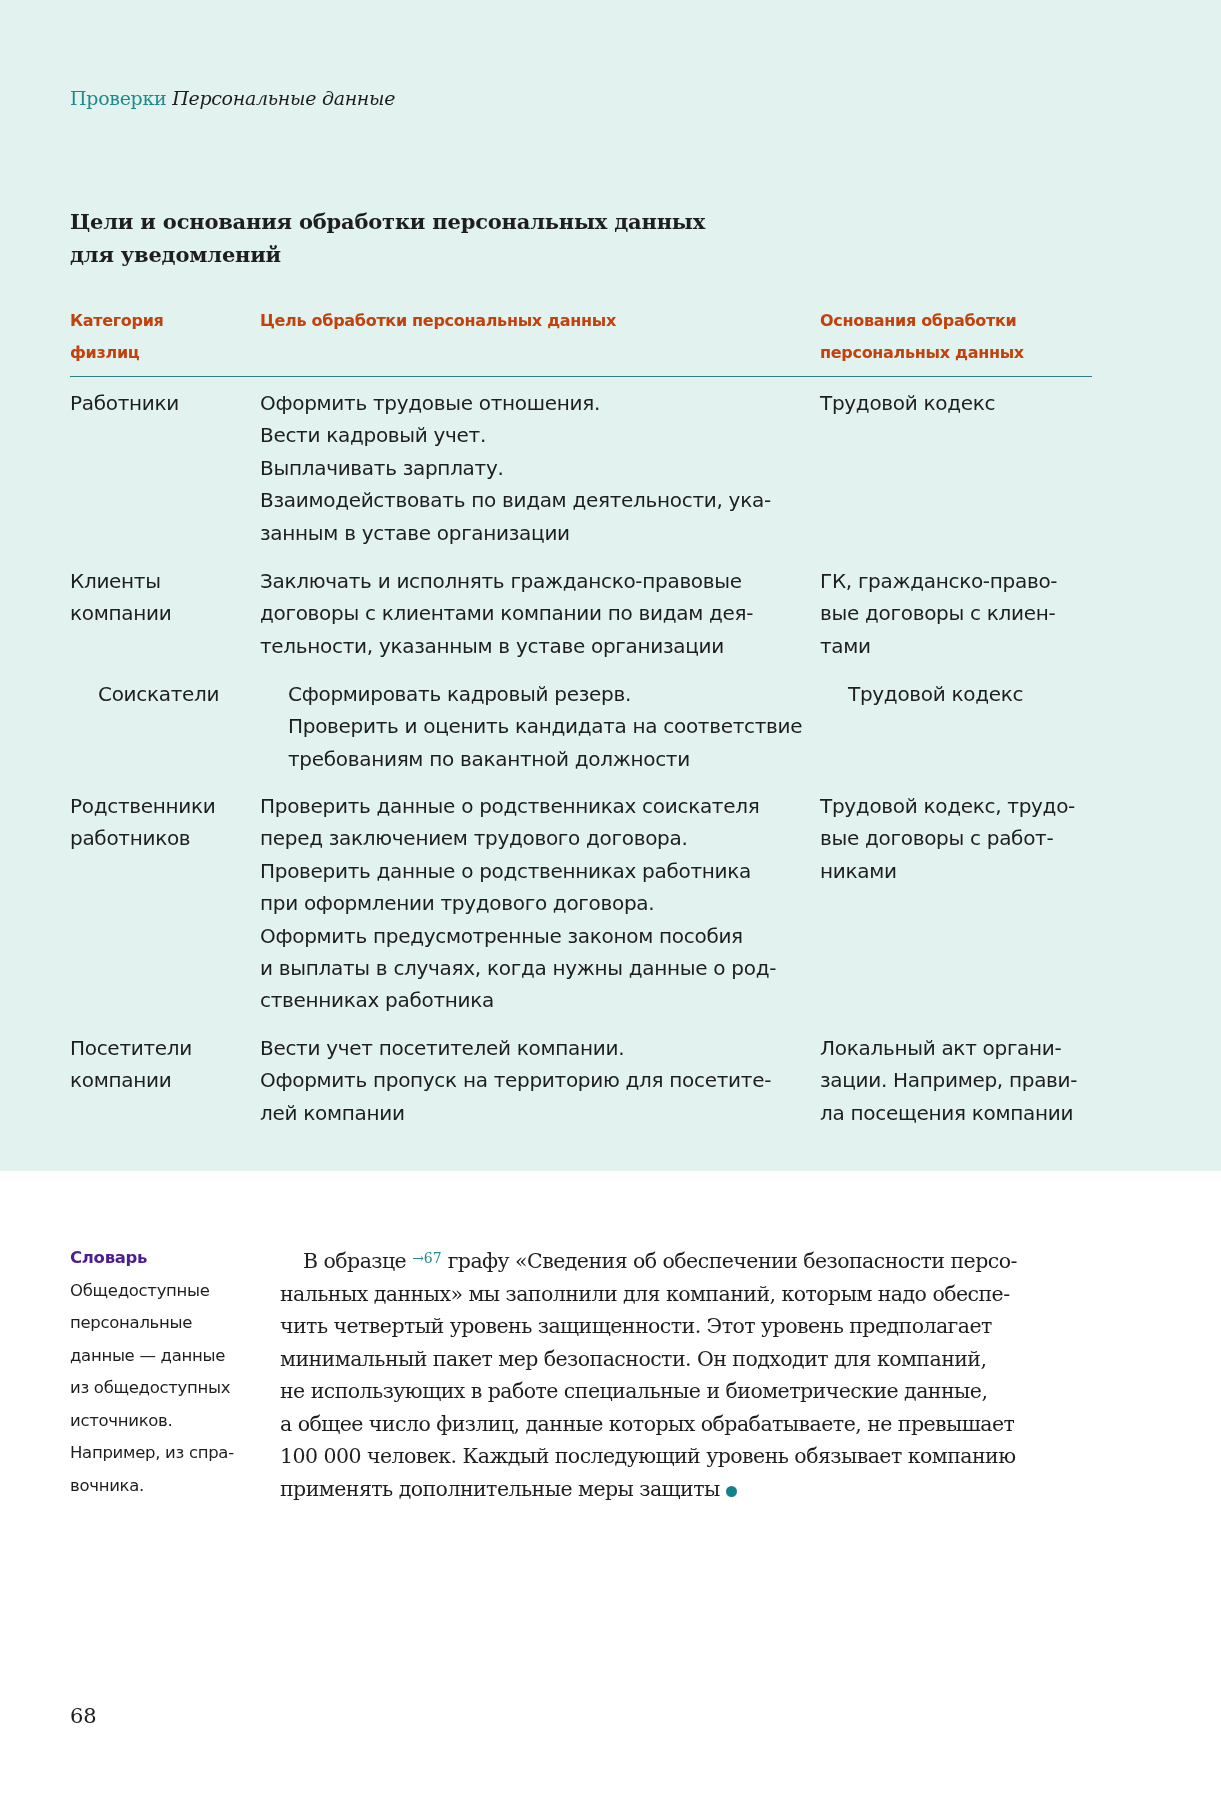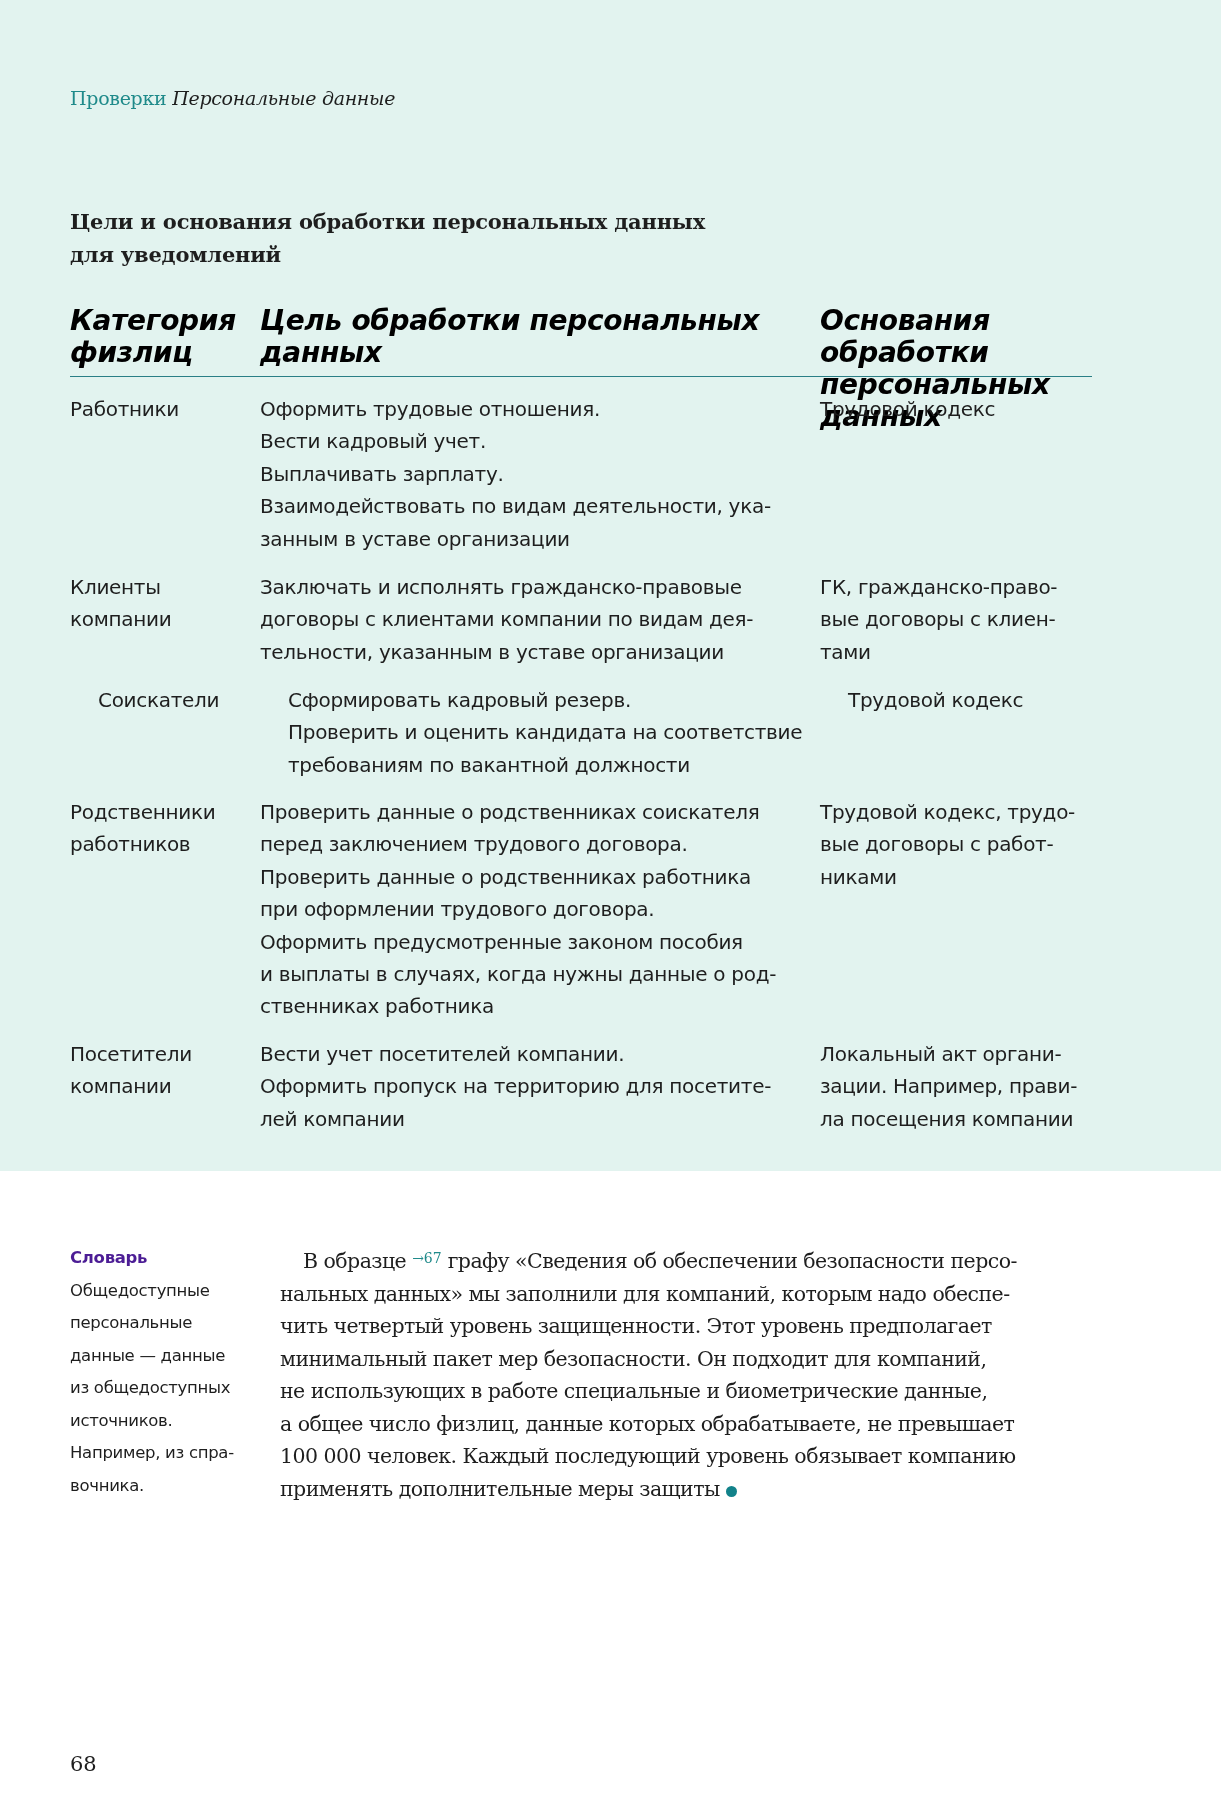--- a/index.html
+++ b/index.html
@@ -21,30 +21,29 @@
   .breadcrumb .page { color: #1e1e1e; font-style: italic; }
   .title {
     position: absolute; left: 70px; top: 205px; width: 900px;
     font-family: "DejaVu Serif", serif; font-weight: bold; font-size: 21px;
     line-height: 33px; color: #1e1e1e; letter-spacing: -0.2px; margin: 0;
   }
   .table { position: absolute; left: 70px; top: 305px; width: 1022px; }
   .thead { position: relative; height: 71px; border-bottom: 1.5px solid #2a7f86; }
   .th {
     position: absolute; top: 0;
-    color: #000000; font-weight: bold; font-size: 28px; line-height: 32px;
+    color: #c2410c; font-weight: bold; font-size: 16px; line-height: 32px;
     letter-spacing: -0.3px;
-    font-style: italic;
   }
   .col1 { left: 0; width: 180px; }
   .col2 { left: 190px; width: 555px; }
   .col3 { left: 750px; width: 272px; }
   .row { position: relative; }
   .td {
-    position: absolute; top: 6px;
+    position: absolute; top: 0;
     font-size: 20px; line-height: 32.4px; color: #1e1e1e; letter-spacing: -0.3px;
   }
   .td .ln { display: block; white-space: nowrap; }
   .sidebar {
     position: absolute; left: 70px; top: 1242px; width: 200px;
     font-size: 16.5px; line-height: 32.5px; color: #1e1e1e; letter-spacing: -0.3px;
   }
   .sidebar .head { color: #4c1d95; font-weight: bold; display: block; }
   .sidebar .ln { display: block; white-space: nowrap; }
   .main-text {
@@ -54,21 +53,21 @@
   }
   .main-text .ln { display: block; white-space: nowrap; }
   .main-text .indent { padding-left: 23px; }
   .xref { color: #1f8a8a; font-size: 14px; vertical-align: 5px; letter-spacing: 0; }
   .end-dot {
     display: inline-block; width: 11px; height: 11px; border-radius: 50%;
     background: #12828a; vertical-align: -1px; margin-left: 6px;
   }
   .page-number {
     position: absolute; left: 70px; top: 1704px;
-    font-family: "DejaVu Serif", serif; font-size: 21px; color: #1e1e1e; margin-top: 48px;
+    font-family: "DejaVu Serif", serif; font-size: 21px; color: #1e1e1e;
   }
 </style>
 </head>
 <body>
 
 <div class="top-panel"></div>
 
 <div class="breadcrumb">
   <span class="section">Проверки</span>
   <span class="page">Персональные данные</span>

